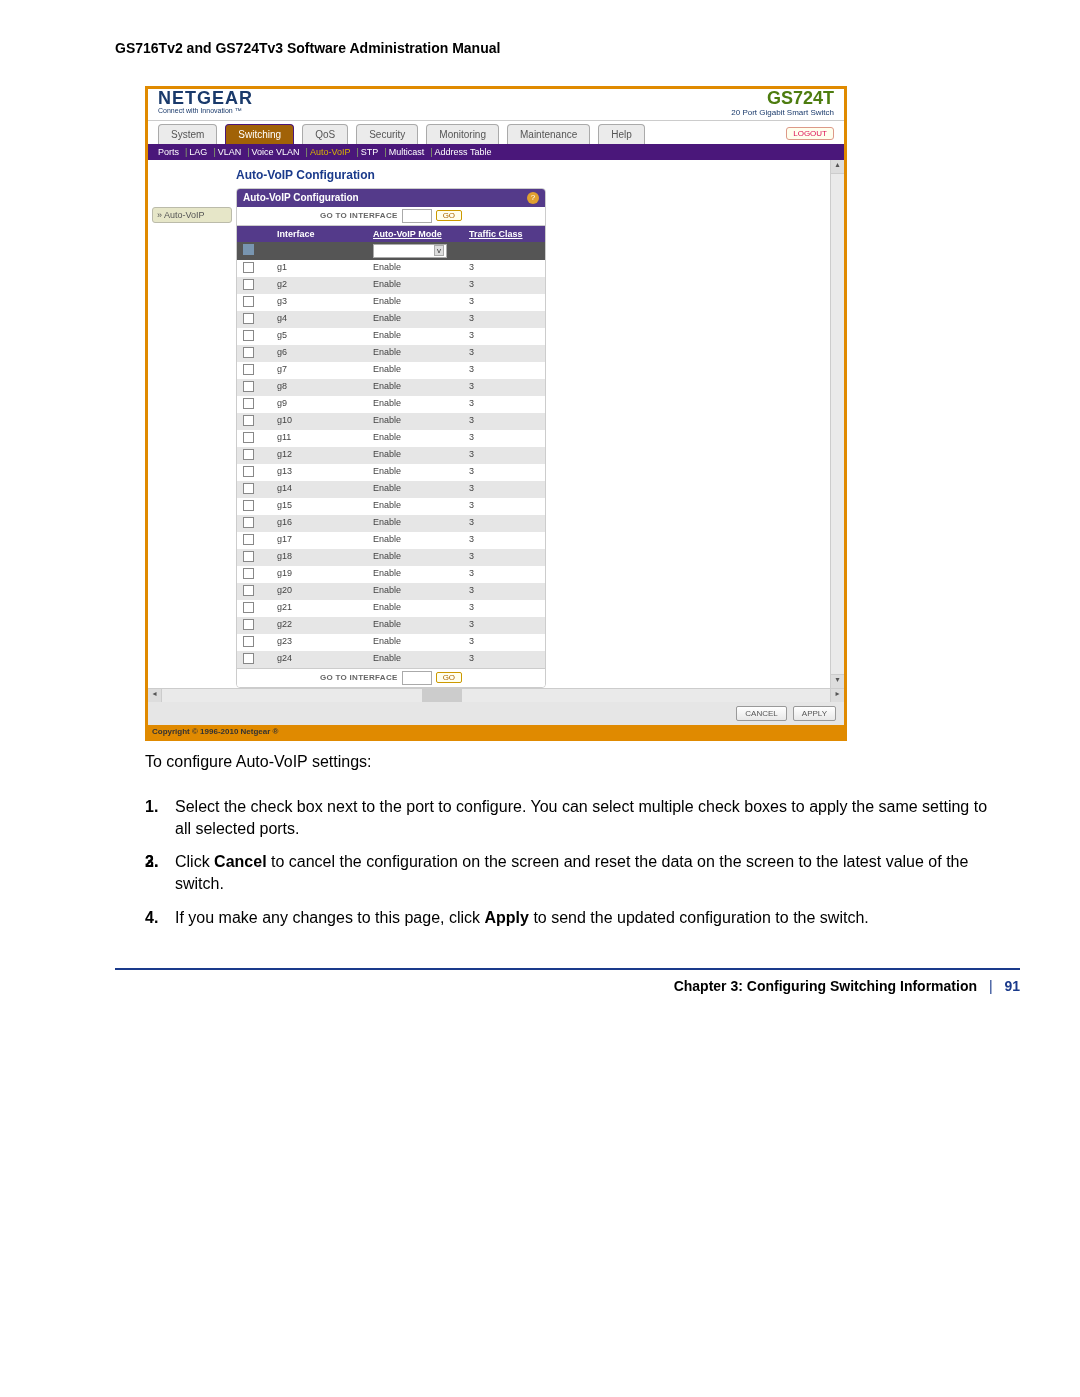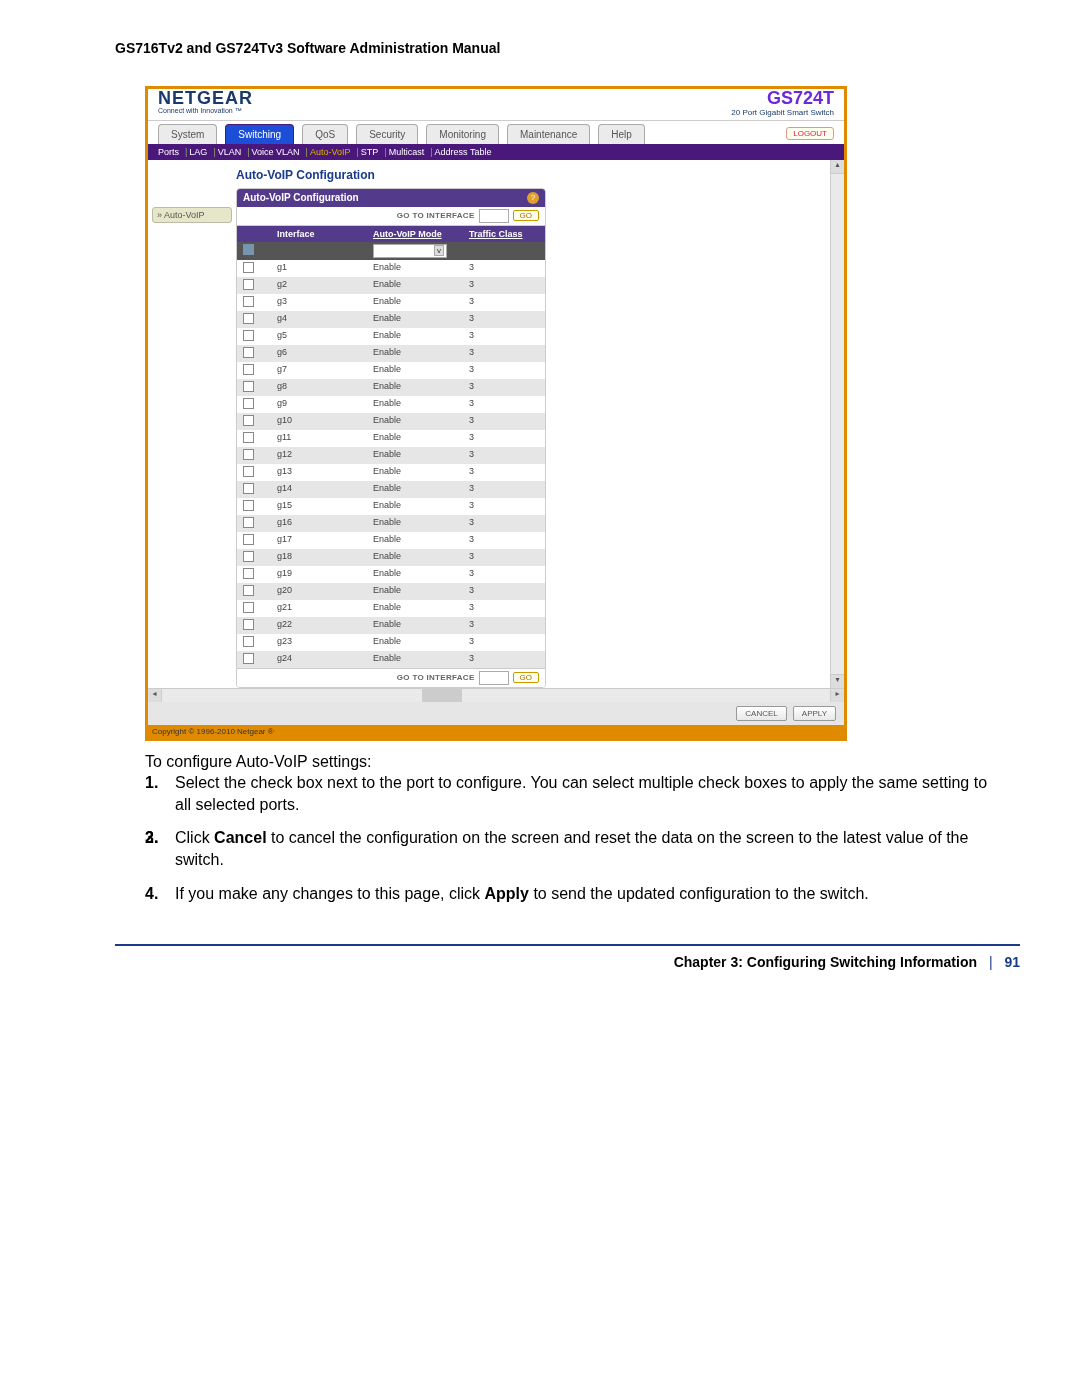--- a/index.html
+++ b/index.html
@@ -6,40 +6,40 @@
   body { font-family: Arial, Helvetica, sans-serif; background: #fff; color: #000; width: 1080px; }
   .page { padding: 40px 60px 30px 115px; }
   .doc-title { font-weight: bold; font-size: 14px; margin-bottom: 30px; }
   .screenshot-frame { border: 3px solid #e08a00; background: #e08a00; width: 702px; margin: 0 0 10px 30px; }
   .sf-inner { background: #fff; }
   .header-bar { background: #fff; padding: 0 10px 2px 10px; display: flex; justify-content: space-between; align-items: flex-start; border-bottom: 1px solid #ccc; }
   .logo-block { line-height: 1; }
   .logo-text { font-family: Arial; font-weight: bold; font-size: 18px; letter-spacing: 1px; color: #1a3a6b; }
   .logo-sub { font-size: 7px; color: #1a3a6b; }
   .model-block { text-align: right; line-height: 1.1; }
-  .model-text { font-size: 18px; font-weight: bold; color: #6d28d9; }
+  .model-text { font-size: 18px; font-weight: bold; color: #4d7c0f; }
   .model-sub { font-size: 8px; color: #1a3a6b; }
   .tabs-row { display: flex; align-items: center; background: #fff; padding: 3px 10px 0 10px; gap: 8px; }
   .tab { font-size: 10px; padding: 4px 12px; border: 1px solid #aaa; border-bottom: none; border-radius: 4px 4px 0 0; background: #ebebeb; color: #555; }
-  .tab.active { background: #1d4ed8; color: #fff; border-color: #4a177a; }
+  .tab.active { background: #a16207; color: #fff; border-color: #4a177a; }
   .logout-btn { margin-left: auto; font-size: 8px; color: #d15; border: 1px solid #d98; border-radius: 3px; padding: 1px 6px; background: #ffe; }
   .subtabs { background: #4a177a; padding: 3px 10px; font-size: 9px; color: #fff; }
   .subtabs span { margin-right: 4px; }
   .subtabs .sep { color: #8a6; margin: 0 2px; }
   .subtabs .active { color: #d9b400; }
   .content-row { display: flex; background: #fff; position: relative; }
   .left-col { width: 88px; padding: 6px 4px; margin-top: 41px; }
   .side-btn { font-size: 9px; background: #e6e6c8; border: 1px solid #bba; border-radius: 3px; padding: 2px 4px; color: #555; }
   .main-col { flex: 1; padding: 6px 6px 0 0; }
   .section-title { font-size: 12px; font-weight: bold; color: #1a3a8b; margin: 2px 0 6px 0; }
   .cfg-panel { border: 1px solid #ccc; border-radius: 4px; width: 310px; overflow: hidden; }
   .cfg-head { background: #543a8a; padding: 3px 6px; display: flex; align-items: center; justify-content: space-between; }
   .cfg-head-text { color: #fff; font-size: 10px; font-weight: bold; }
   .help-icon { width: 12px; height: 12px; border-radius: 50%; background: #e0a030; color: #fff; font-size: 8px; text-align: center; line-height: 12px; }
-  .goto-bar { background: #fff; border-bottom: 1px solid #ccc; padding: 2px 6px; display: flex; align-items: center; justify-content: flex-end; gap: 4px; }
+  .goto-bar { background: #fff; border-bottom: 1px solid #ccc; padding: 2px 6px; display: flex; align-items: center; justify-content: center; gap: 4px; }
   .goto-lbl { font-size: 8px; font-weight: bold; color: #666; letter-spacing: 0.3px; }
   .goto-input { width: 30px; height: 14px; border: 1px solid #aaa; font-size: 9px; }
   .go-btn { font-size: 8px; border: 1px solid #c90; background: #ffe; color: #a60; border-radius: 2px; padding: 0 6px; }
   .cfg-thead { background: #543a8a; color: #fff; font-size: 9px; display: flex; }
   .th-chk { width: 34px; padding: 3px 6px; }
   .th-if { width: 96px; padding: 3px 6px; font-weight: bold; }
   .th-mode { width: 96px; padding: 3px 6px; font-weight: bold; text-decoration: underline; }
   .th-tc { flex: 1; padding: 3px 6px; font-weight: bold; text-decoration: underline; }
   .cfg-row { display: flex; font-size: 9px; color: #444; }
   .cfg-row.odd { background: #fff; }
@@ -56,23 +56,23 @@
   .goto-bar.bottom { border-top: 1px solid #ccc; border-bottom: none; }
   .scroll-col { width: 14px; background: #eaeaea; border-left: 1px solid #ccc; display: flex; flex-direction: column; }
   .scroll-arrow { height: 14px; background: #ddd; text-align: center; font-size: 8px; color: #555; border-bottom: 1px solid #ccc; }
   .hscroll { background: #eaeaea; border-top: 1px solid #ccc; height: 14px; display: flex; }
   .hscroll .harrow { width: 14px; background: #ddd; text-align: center; font-size: 8px; color: #555; border-right: 1px solid #ccc; }
   .hscroll .harrow.right { border-left: 1px solid #ccc; border-right: none; margin-left: auto; }
   .hscroll .hthumb { width: 40px; background: #ccc; margin-left: 260px; }
   .action-bar { background: #e6e6e6; padding: 4px 8px; display: flex; justify-content: flex-end; gap: 6px; }
   .act-btn { font-size: 8px; padding: 2px 8px; border: 1px solid #999; background: linear-gradient(#fff,#e8e8e8); border-radius: 2px; color: #555; }
   .copyright { font-size: 8px; color: #e08a00; padding: 2px 4px; background: #e08a00; }
-  .copyright span { background: #e08a00; color: #333; }
+  .copyright span { background: #e08a00; color: #333; font-weight: bold; }
   .instruct { font-size: 16px; line-height: 1.35; margin: 6px 20px 0 30px; }
-  .instruct p { margin-bottom: 0; }
+  .instruct p { margin-bottom: 24px; }
   .instruct ol { list-style: none; padding-left: 18px; }
   .instruct li { margin-bottom: 12px; position: relative; padding-left: 12px; }
   .instruct li .num { position: absolute; left: -18px; font-weight: bold; }
   .footer-rule { border-top: 2px solid #1a3a8b; margin-top: 40px; }
   .footer-text { text-align: right; font-size: 14px; padding-top: 8px; }
   .footer-text .chap { font-weight: bold; }
   .footer-text .sep { color: #1a3a8b; margin: 0 8px; }
   .footer-text .pg { font-weight: bold; color: #1a3a8b; }
 </style>
 </head>

